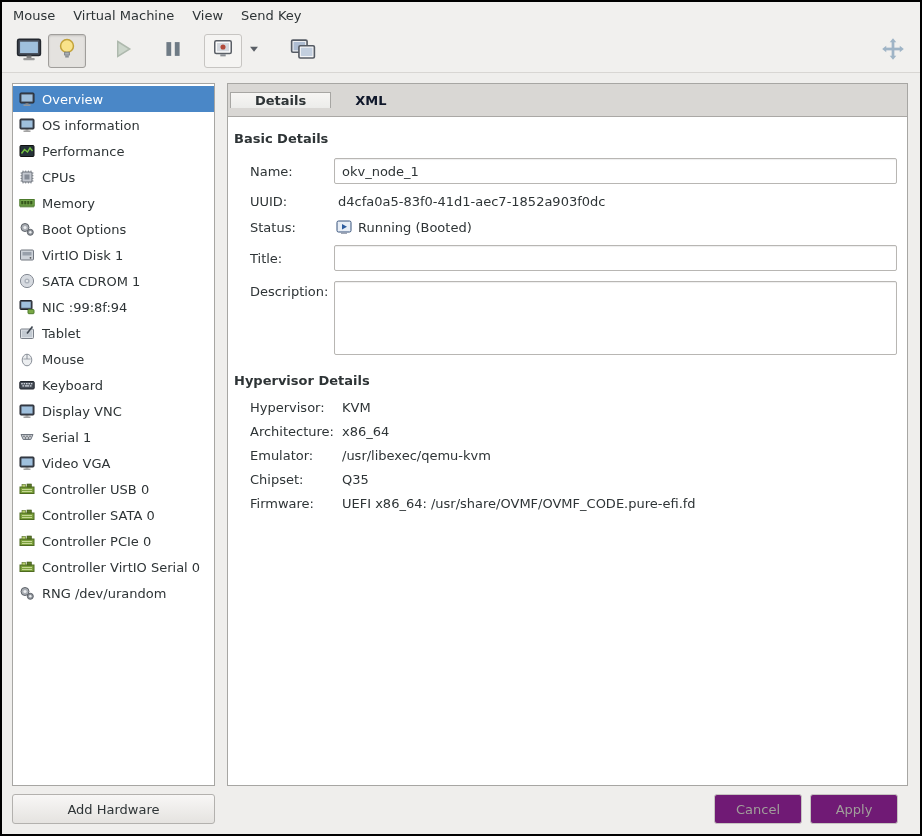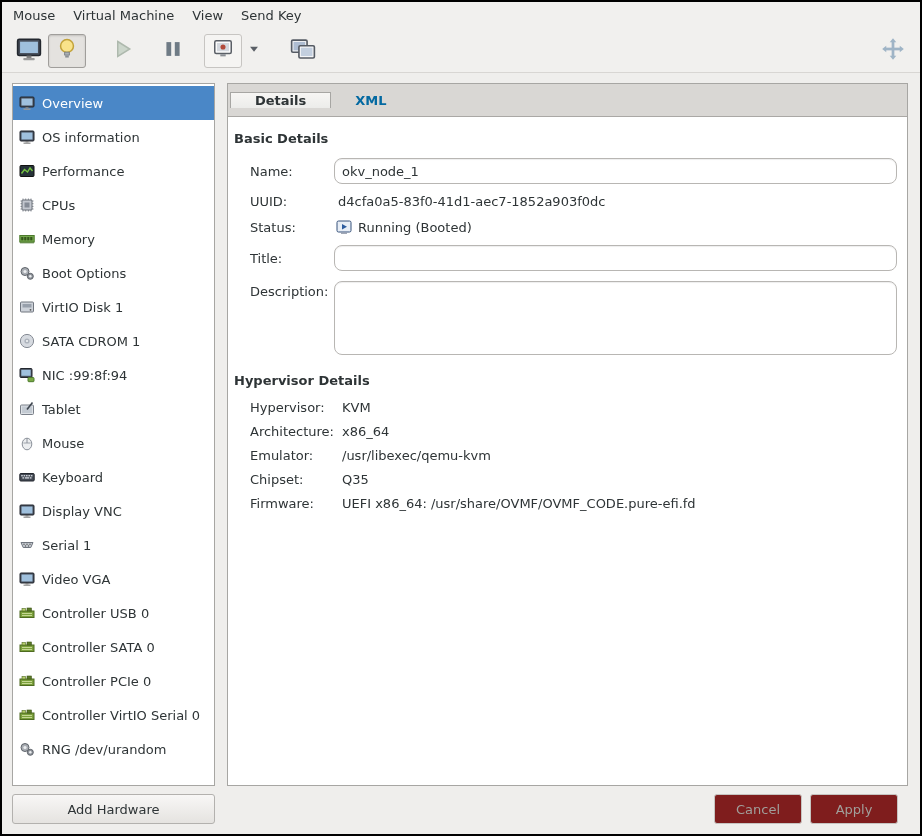--- a/index.html
+++ b/index.html
@@ -24,60 +24,60 @@
   .tbtn.narrow { width:24px; }
   .tb-gap-lg { margin-left:18px; }
   .tb-gap-md { margin-left:12px; }
   .tb-right { margin-left:auto; }
 
   
   .body { flex:1; display:flex; gap:12px; padding:10px 12px 0 10px; min-height:0; }
 
   .sidebar { width:203px; flex:0 0 203px; border:1px solid #a7a6a3; background:#ffffff;
              margin:0; padding:2px 0 0 0; list-style:none; overflow:hidden; }
-  .sb-item { height:34px; display:flex; align-items:center; gap:7px;
+  .sb-item { height:26px; display:flex; align-items:center; gap:7px;
              padding:0 4px 0 6px; white-space:nowrap; cursor:default; }
   .sb-item.selected { background:#4a87c7; color:#ffffff; }
   .sb-icon { width:16px; height:16px; flex:0 0 16px; display:inline-flex; }
   .sb-icon svg { width:16px; height:16px; }
 
   
   .notebook { flex:1; border:1px solid #a7a6a3; background:#ffffff;
               display:flex; flex-direction:column; min-width:0; }
   .tabstrip { height:33px; flex:0 0 33px; background:#d9d7d4; display:flex;
               align-items:center; border-bottom:1px solid #aaa8a5; padding-left:2px; }
   .tab { padding:0 24px; display:flex; align-items:center; font-weight:bold;
-         color:#0369a1; cursor:default; }
+         color:#0f172a; cursor:default; }
   .tab.active { background:linear-gradient(#f7f6f4,#ececea); border:1px solid #a7a6a3;
                 border-bottom:none; color:#2e3436; }
 
   .content { flex:1; background:#ffffff; padding:12px 10px 0 6px; overflow:hidden; }
   .section-heading { font-size:13px; font-weight:bold; margin:2px 0 12px 0; }
   .form { margin:0 0 8px 16px; display:grid; grid-template-columns:84px 1fr;
           row-gap:10px; align-items:center; }
   .form.hyperv { grid-template-columns:88px 1fr; row-gap:9px; margin-bottom:0; }
   .flabel { padding-right:6px; }
   .flabel.top { align-self:start; padding-top:3px; }
-  .gtk-entry { height:26px; width:100%; border:1px solid #b8b6b3; border-radius:8px;
+  .gtk-entry { height:26px; width:100%; border:1px solid #b8b6b3; border-radius:2px;
                padding:0 7px; background:#ffffff; box-shadow:inset 0 1px 1px rgba(0,0,0,.07);
                font:13px "DejaVu Sans","Liberation Sans",sans-serif; color:#2e3436; outline:none; }
   textarea.gtk-entry { height:74px; resize:none; padding-top:4px; }
   .plain-value { padding-left:4px; }
   .status-cell { display:flex; align-items:center; gap:6px; padding-left:2px; }
   .hyperv-heading { margin-top:18px; }
 
   
   .footer { height:48px; flex:0 0 48px; display:flex; align-items:center;
             padding:8px 22px 10px 10px; background:#efeeec; }
   .btn { height:30px; border:1px solid #b3b1ae; border-radius:3px;
          background:linear-gradient(#f8f7f6,#e5e3e0); color:#2e3436;
          font:13px "DejaVu Sans","Liberation Sans",sans-serif; padding:0 14px; }
   .btn-addhw { width:203px; }
   .footer-right { margin-left:auto; display:flex; gap:8px; }
-  .btn.disabled { color:#a19f9b; background:#7f1d1d; border-color:#c6c4c1; }
+  .btn.disabled { color:#a19f9b; background:#701a75; border-color:#c6c4c1; }
   .btn-cancel, .btn-apply { width:88px; }
 </style>
 </head>
 <body>
 
 <div class="window">
 
   <div class="menubar">
     <span class="menu-item">Mouse</span>
     <span class="menu-item">Virtual Machine</span>

